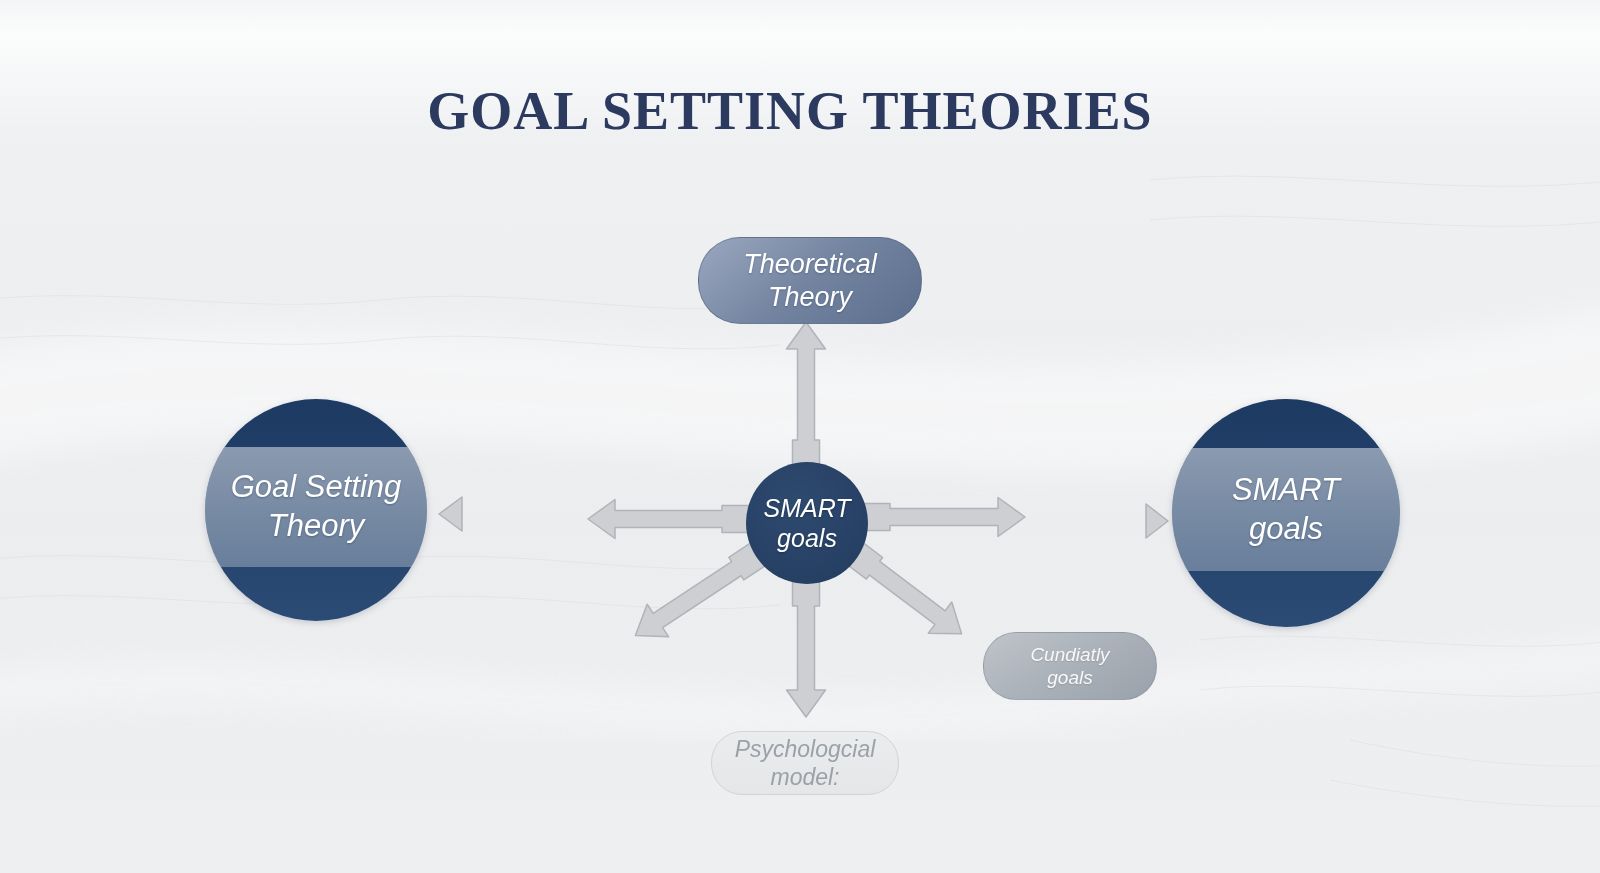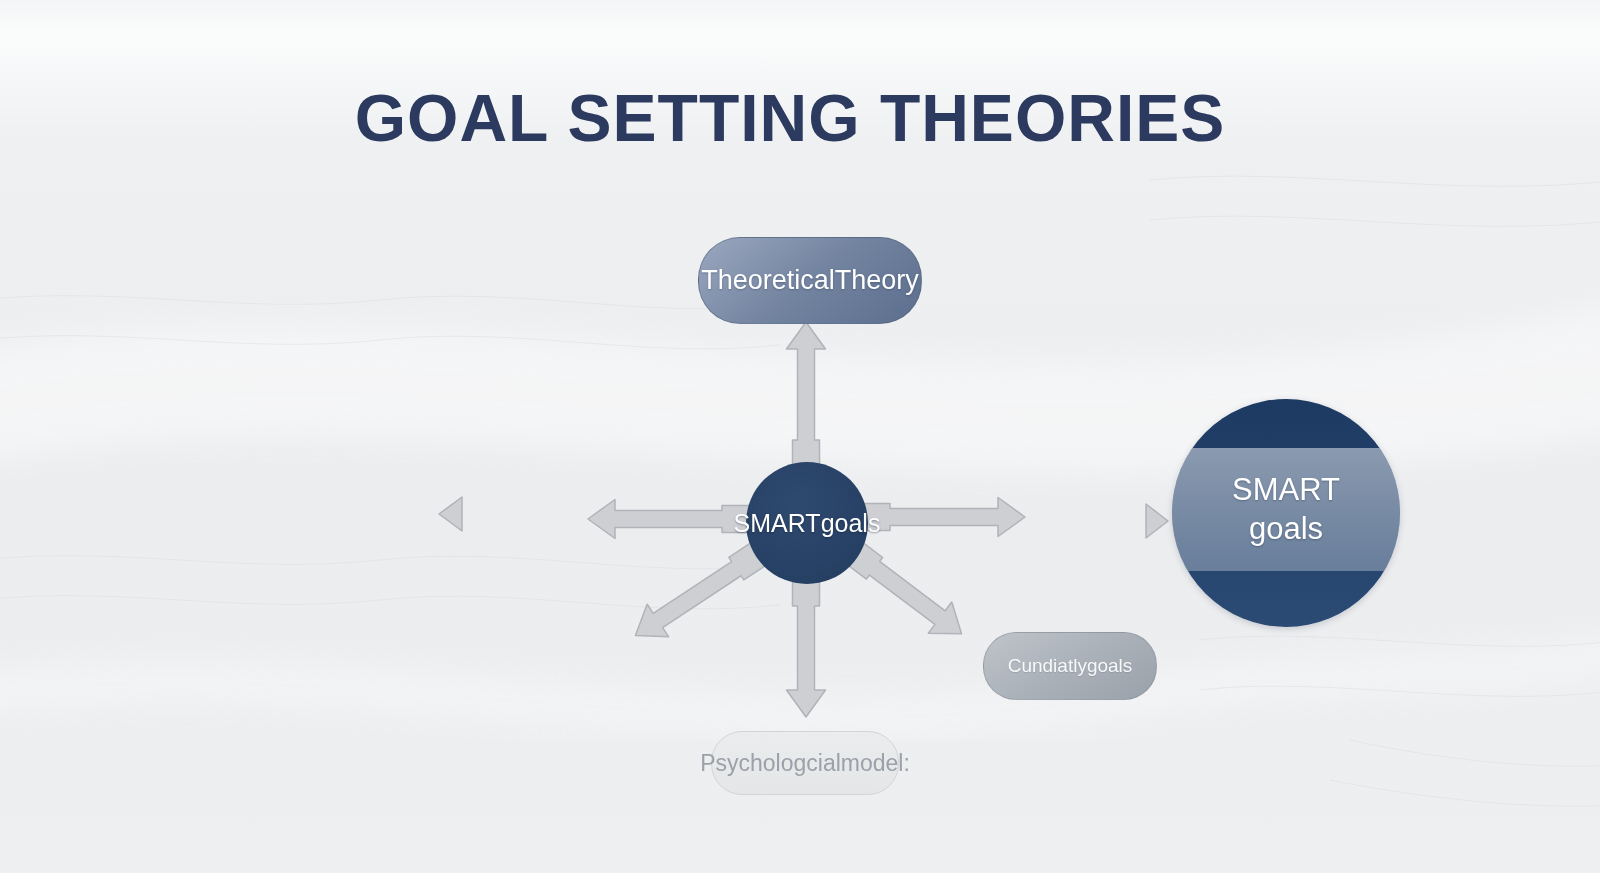--- a/index.html
+++ b/index.html
@@ -9,27 +9,28 @@
     overflow:hidden;
     font-family:"Liberation Sans",sans-serif;
     background:linear-gradient(180deg,#f4f5f6 0%,#fbfcfc 4%,#eef0f2 16%,#ecedef 60%,#eeeff1 100%);
   }
   .bg,.arrows{position:absolute;left:0;top:0;width:1600px;height:873px;}
   .bg{z-index:1;}
   .arrows{z-index:2;}
   .title{
     position:absolute;top:80px;left:0;right:20px;
     text-align:center;z-index:3;
-    font-size:66px;font-weight:bold;letter-spacing:1px;
+    font-size:54px;font-weight:bold;letter-spacing:1px;
     color:#2b3a5e;
+    font-family:Liberation Serif, serif;
   }
   .node{
     position:absolute;z-index:3;
-    display:flex;flex-direction:row;justify-content:center;align-items:center;
-    line-height:1.22;
+    display:flex;flex-direction:column;justify-content:center;align-items:center;
+    line-height:1.22;font-style:italic;
   }
   .node span{display:block;}
   
   .pill-top{
     left:698px;top:237px;width:222px;height:85px;border-radius:42px;
     background:linear-gradient(140deg,#9ba7bf 0%,#7384a0 50%,#5c6e8e 100%);
     border:1px solid rgba(82,98,124,0.55);
     color:#fff;font-size:27px;
     text-shadow:0 1px 2px rgba(40,55,80,0.35);
   }
@@ -127,20 +128,26 @@
       <polygon points="462,497 462,531 439,514"></polygon>
       <polygon points="1146,504 1146,538 1168,521"></polygon>
     </g>
   </svg>
 
   <div class="node pill-top">
     <span>Theoretical</span>
     <span>Theory</span>
   </div>
 
+  <div class="node circle circle-left">
+    <div class="band">
+      <span>Goal Setting</span>
+      <span>Theory</span>
+    </div>
+  </div>
 
   <div class="node circle circle-right">
     <div class="band">
       <span>SMART</span>
       <span>goals</span>
     </div>
   </div>
 
   <div class="node circle-center">
     <span>SMART</span>

